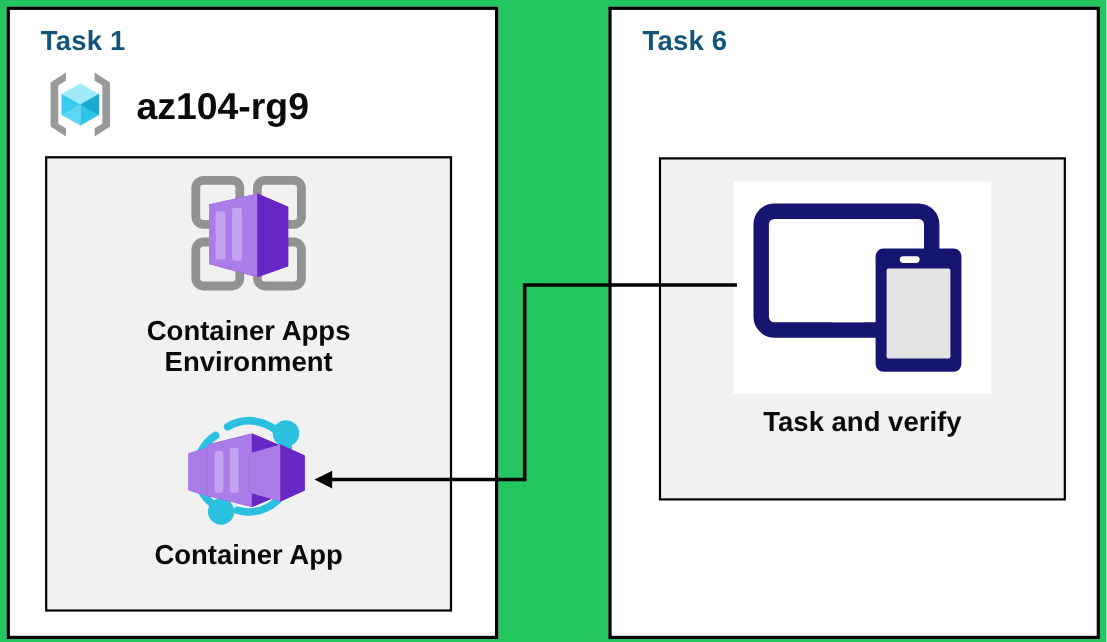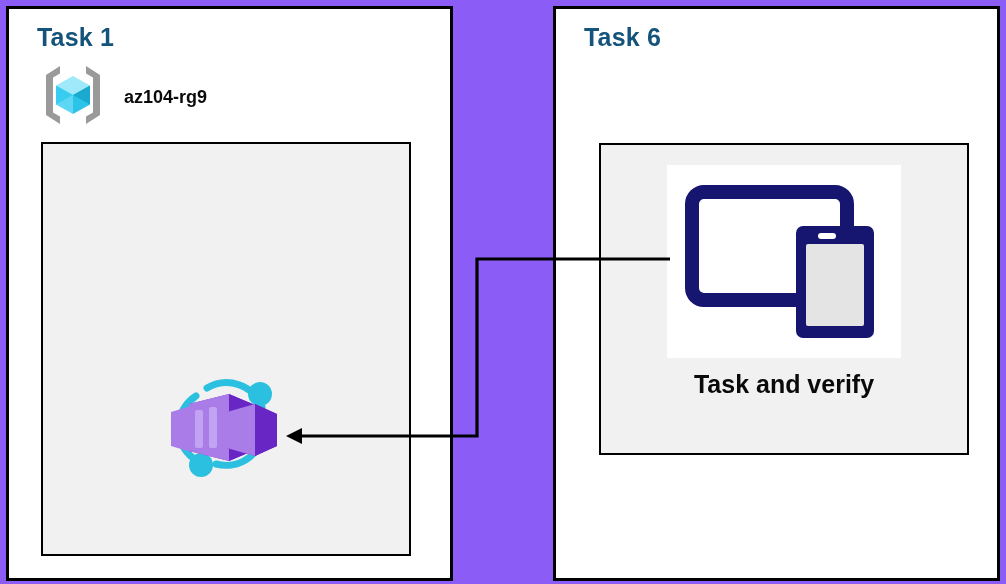--- a/index.html
+++ b/index.html
@@ -7,21 +7,21 @@
     padding: 0;
     background: #ffffff;
   }
   body {
     font-family: "Liberation Sans", sans-serif;
   }
   #canvas {
     position: relative;
     width: 1006px;
     height: 584px;
-    background: #8b5cf6;
+    background: #22c55e;
     overflow: hidden;
   }
 
   
   .task-panel {
     position: absolute;
     background: #ffffff;
     border: 3px solid #000000;
     box-sizing: border-box;
   }
@@ -52,21 +52,21 @@
   
   #rg-header {
     position: absolute;
     left: 36px;
     top: 58px;
     display: flex;
     align-items: center;
     gap: 14px;
   }
   #rg-label {
-    font-size: 18px;
+    font-size: 34px;
     font-weight: bold;
     color: #0a0a0a;
     white-space: nowrap;
   }
 
   
   .node {
     position: absolute;
     display: flex;
     flex-direction: column;
@@ -126,20 +126,40 @@
         <path d="M54 27.5 L37 37 L37 56 L54 46.5 Z" fill="#2cc3e8"></path>
         <path d="M20 27.5 L37 37 L20 46.5 Z" fill="#38cdf0"></path>
         <path d="M54 27.5 L37 37 L54 46.5 Z" fill="#1aa9cf"></path>
       </svg>
     </span>
     <span id="rg-label">az104-rg9</span>
   </div>
 
   <div id="env-group" class="group-box"></div>
 
+  <div id="env-node" class="node">
+    <span>
+      <svg width="124" height="124" viewBox="0 0 124 124">
+        <g fill="none" stroke="#929292" stroke-width="8">
+          <rect x="14" y="14" width="40" height="40" rx="7"></rect>
+          <rect x="70" y="14" width="40" height="40" rx="7"></rect>
+          <rect x="14" y="70" width="40" height="40" rx="7"></rect>
+          <rect x="70" y="70" width="40" height="40" rx="7"></rect>
+        </g>
+
+        <path d="M26 36 L70 26 L98 38 L98 92 L70 102 L26 90 Z" fill="#7b35cf"></path>
+        <path d="M26 36 L70 26 L70 102 L26 90 Z" fill="#a97ce8"></path>
+        <path d="M70 26 L98 38 L98 92 L70 102 Z" fill="#6826c4"></path>
+        <rect x="32" y="42" width="9" height="44" rx="2" fill="#c2a3f2"></rect>
+        <rect x="47" y="39" width="9" height="48" rx="2" fill="#c2a3f2"></rect>
+      </svg>
+    </span>
+    <span class="node-label">Container Apps
+Environment</span>
+  </div>
 
   <div id="app-node" class="node">
     <span>
       <svg width="126" height="110" viewBox="0 0 126 110">
 
         <path d="M30 88 A38 38 0 0 1 33 26" fill="none" stroke="#2cc0e0" stroke-width="7" stroke-linecap="round"></path>
         <path d="M44 18 A38 38 0 0 1 99 37" fill="none" stroke="#2cc0e0" stroke-width="7" stroke-linecap="round"></path>
         <path d="M101 57 A38 38 0 0 1 53 94" fill="none" stroke="#2cc0e0" stroke-width="7" stroke-linecap="round"></path>
         <circle cx="97" cy="24" r="12" fill="#2cc0e0"></circle>
         <circle cx="38" cy="95" r="12" fill="#2cc0e0"></circle>
@@ -150,20 +170,21 @@
         <path d="M26 34 L66 24 L66 91 L26 81 Z" fill="#a97ce8"></path>
         <path d="M66 24 L92 35 L92 80 L66 91 Z" fill="#6826c4"></path>
         <rect x="32" y="40" width="8" height="38" rx="2" fill="#c2a3f2"></rect>
         <rect x="46" y="37" width="8" height="41" rx="2" fill="#c2a3f2"></rect>
 
         <path d="M64 42 L92 34 L114 44 L114 76 L92 86 L64 78 Z" fill="#7b35cf"></path>
         <path d="M64 42 L92 34 L92 86 L64 78 Z" fill="#a97ce8"></path>
         <path d="M92 34 L114 44 L114 76 L92 86 Z" fill="#6826c4"></path>
       </svg>
     </span>
+    <span class="node-label">Container App</span>
   </div>
 
   <div id="task2-panel" class="task-panel">
     <div class="task-title">Task 6</div>
   </div>
 
   <div id="test-group" class="group-box"></div>
 
   <div id="test-node" class="node">
     <span class="icon-white-bg" style="width:234px;height:193px;">

